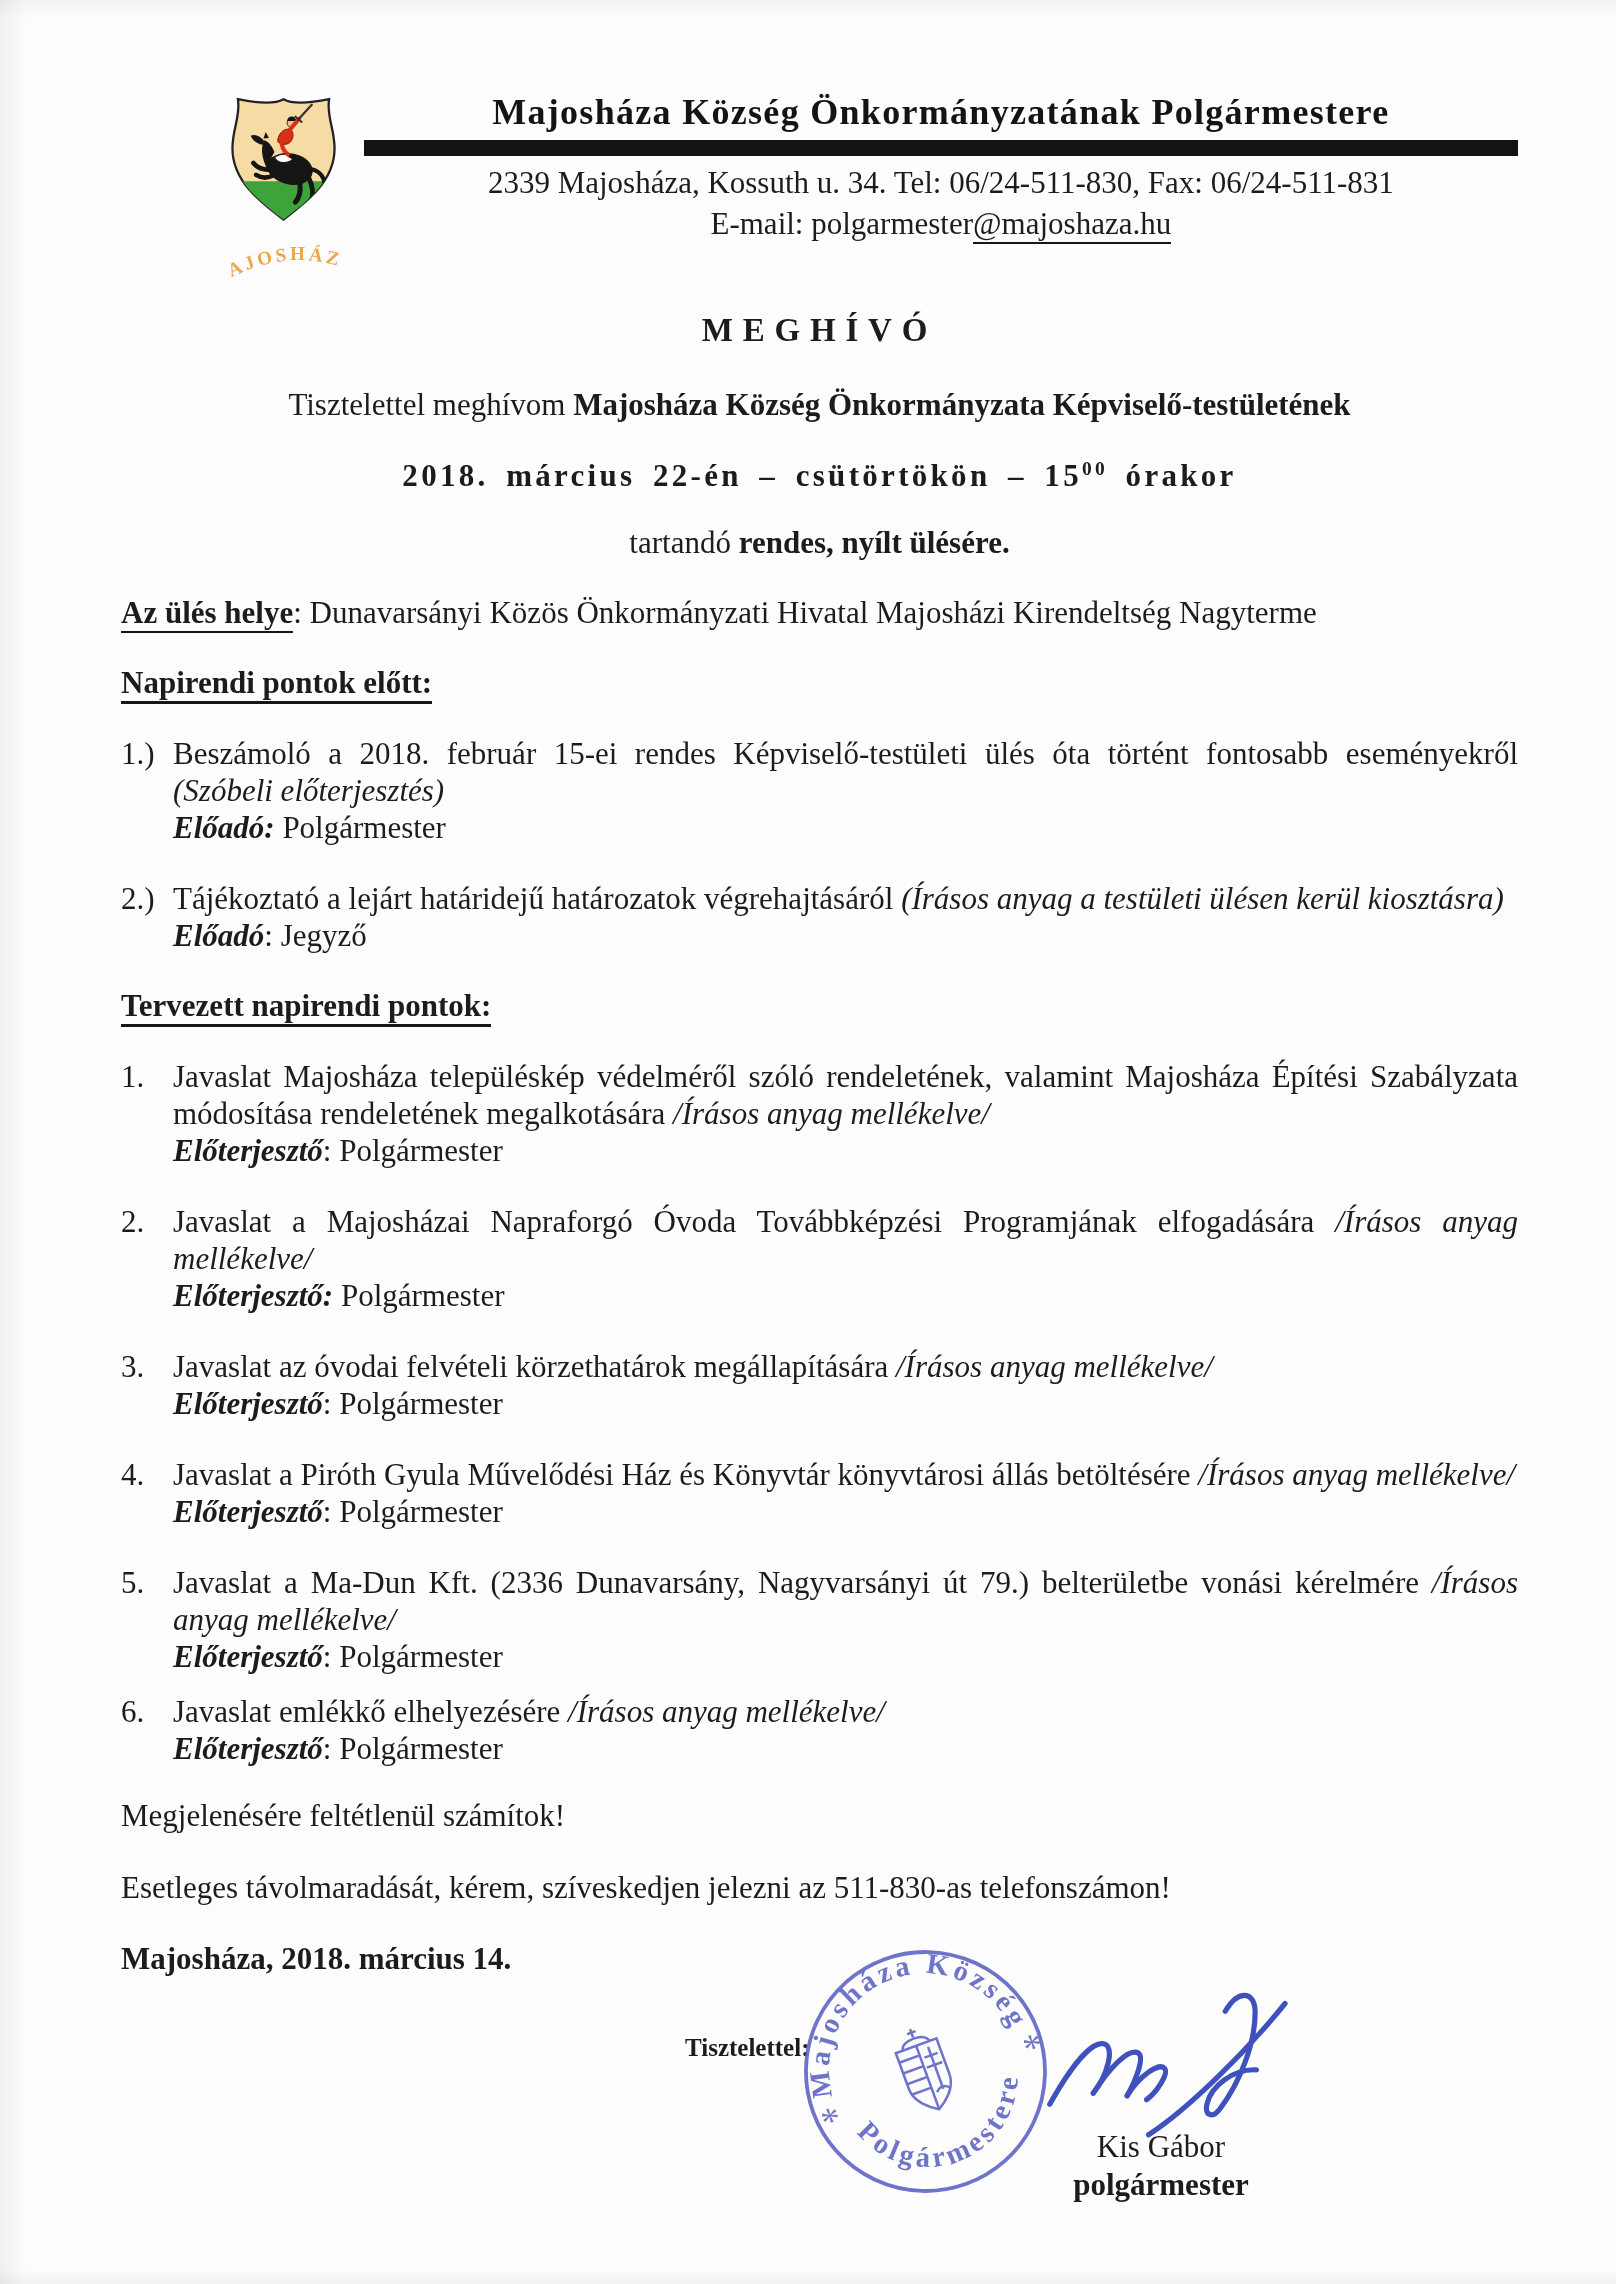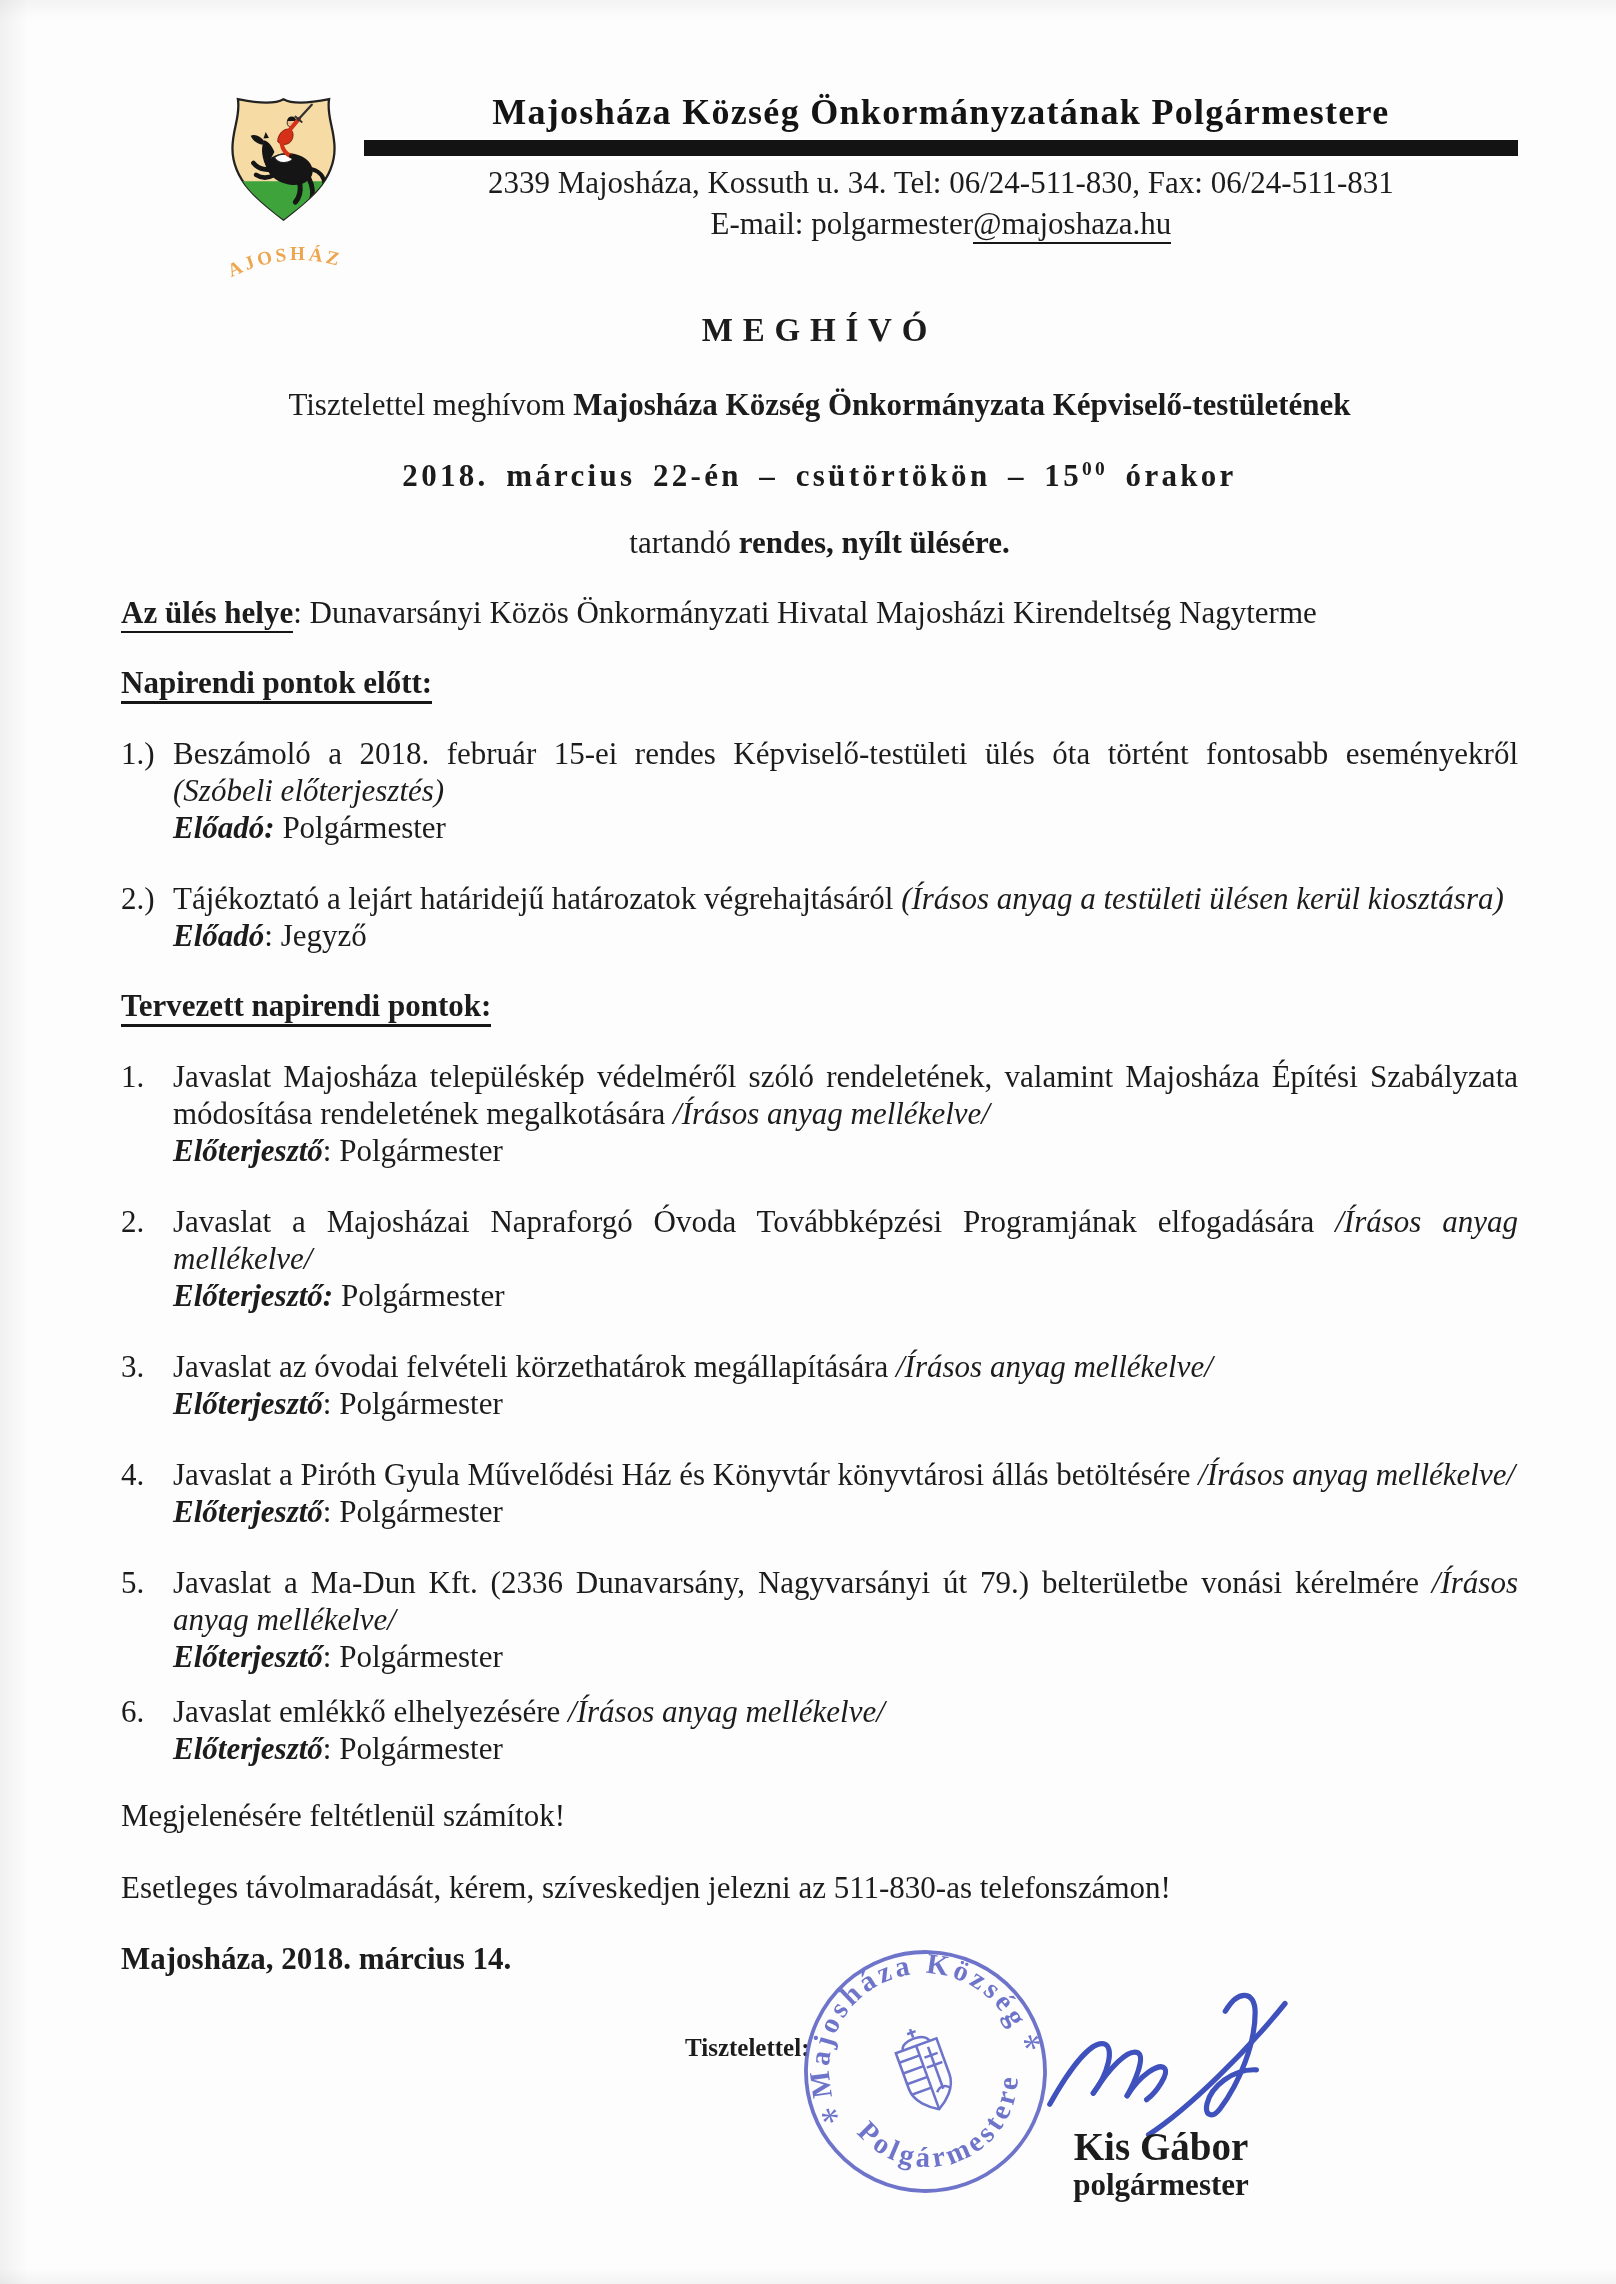--- a/index.html
+++ b/index.html
@@ -62,21 +62,21 @@
   .note1 { margin-top:30px; }
   .note2 { margin-top:35px; }
   .doc-date { margin-top:34px; font-weight:bold; }
 
   
   .footer { position:relative; height:365px; }
   .salutation { position:absolute; left:564px; top:52px; font-weight:bold; font-size:25px; }
   .stamp { position:absolute; left:671px; top:-39px; width:267px; height:267px; opacity:0.88; }
   .signature { position:absolute; left:909px; top:-6.5px; width:280px; height:195px; }
   .signer { position:absolute; left:916px; top:151px; width:248px; text-align:center; }
-  .signer .name { font-weight:bold; font-size:39px; line-height:38px; }
+  .signer .name { font-weight:normal; font-size:31px; line-height:38px; }
   .signer .title { font-weight:bold; font-size:31px; line-height:38px; }
 </style>
 </head>
 <body>
 
 <div class="page">
 
   <div class="header">
     <div class="crest">
       <svg width="137" height="196" viewBox="0 0 300 430">

